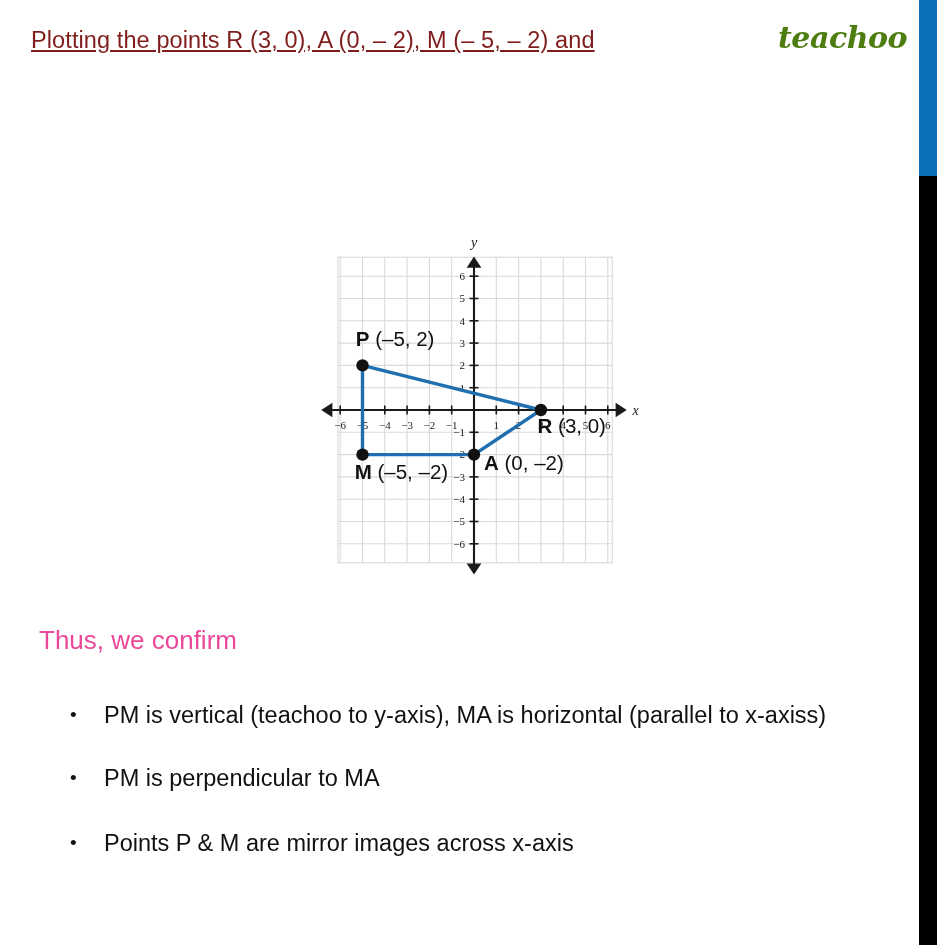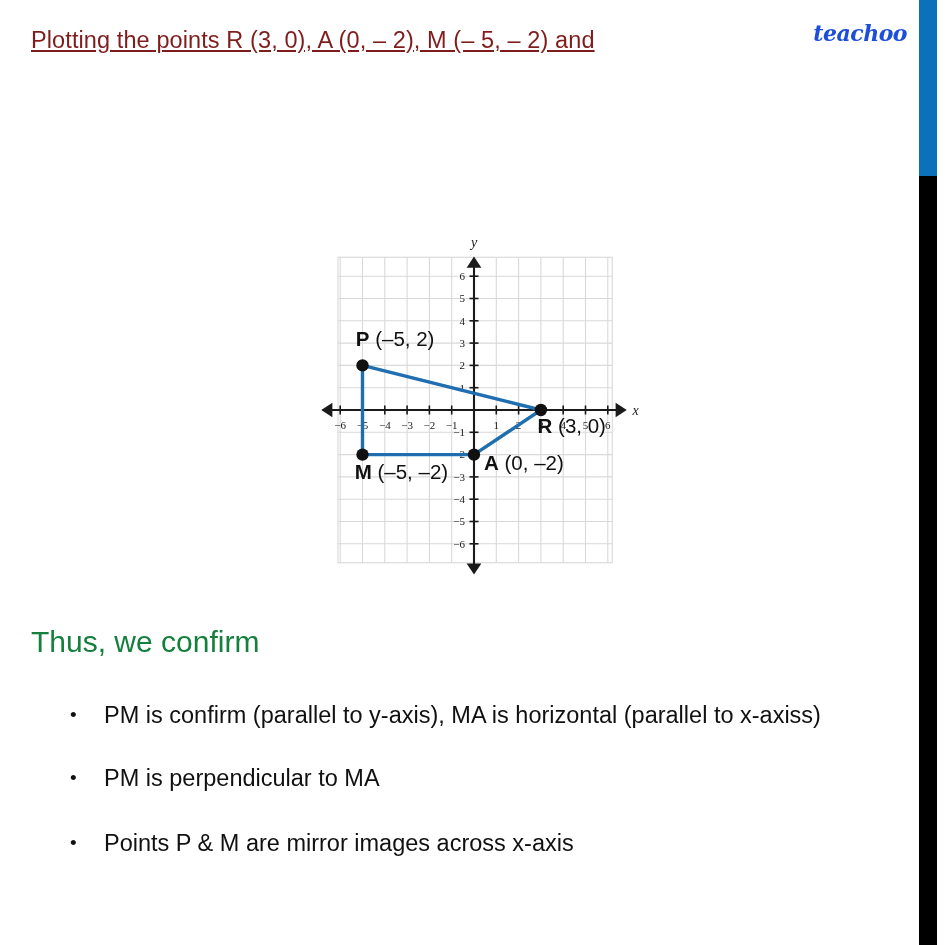--- a/index.html
+++ b/index.html
@@ -46,42 +46,42 @@
     letter-spacing: 0.1px;
     text-decoration: underline;
   }
   .brand {
     position: absolute;
     right: 38px;
     top: 20px;
     font-family: "DejaVu Serif", serif;
     font-style: italic;
     font-weight: bold;
-    font-size: 22px;
+    font-size: 30px;
     letter-spacing: -0.5px;
-    color: #1d4ed8;
+    color: #4d7c0f;
   }
 
   
   .graph-wrap {
     position: absolute;
     left: 204px;
     top: 118px;
     width: 545px;
     height: 570px;
   }
   .graph-wrap svg { display: block; }
 
   
   .thus {
     position: absolute;
-    left: 31px;
+    left: 39px;
     top: 625px;
-    font-size: 30px;
-    color: #15803d;
+    font-size: 26px;
+    color: #ec4899;
   }
   .bullets {
     position: absolute;
     left: 70px;
     top: 686px;
     width: 840px;
   }
   .bullet {
     display: flex;
     align-items: flex-start;
@@ -223,21 +223,21 @@
         <text x="150.695" y="361.13" text-anchor="start" font-size="20.5" fill="#111111" font-family="Liberation Sans, sans-serif"><tspan font-weight="bold">M</tspan><tspan> (–5, –2)</tspan></text>
       </g>
   </svg>
 </div>
 
 <div class="thus">Thus, we confirm</div>
 
 <div class="bullets">
   <div class="bullet b1">
     <span class="dot">•</span>
-    <span class="btext">PM is confirm (parallel to y-axis), MA is horizontal (parallel to x-axiss)</span>
+    <span class="btext">PM is vertical (teachoo to y-axis), MA is horizontal (parallel to x-axiss)</span>
   </div>
   <div class="bullet b2">
     <span class="dot">•</span>
     <span class="btext">PM is perpendicular to MA</span>
   </div>
   <div class="bullet b3">
     <span class="dot">•</span>
     <span class="btext">Points P &amp; M are mirror images across x-axis</span>
   </div>
 </div>

